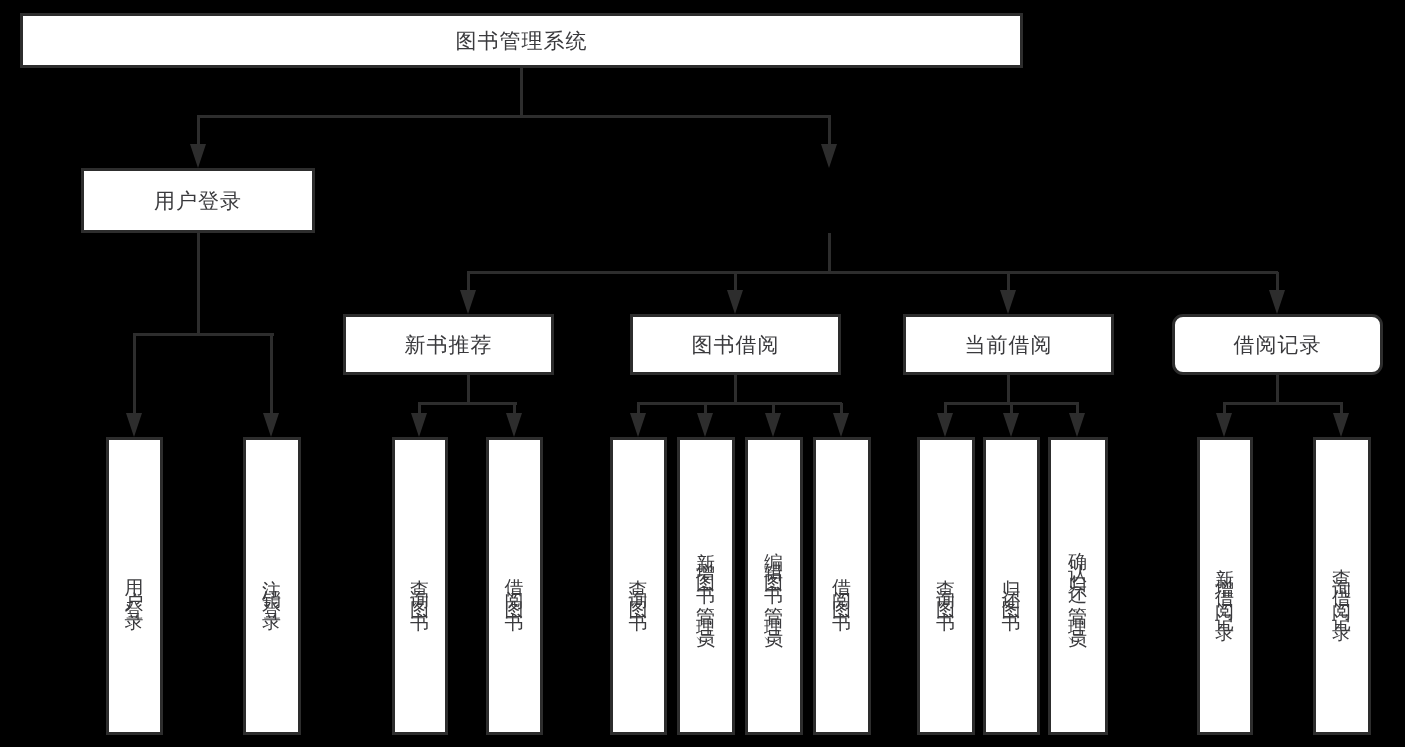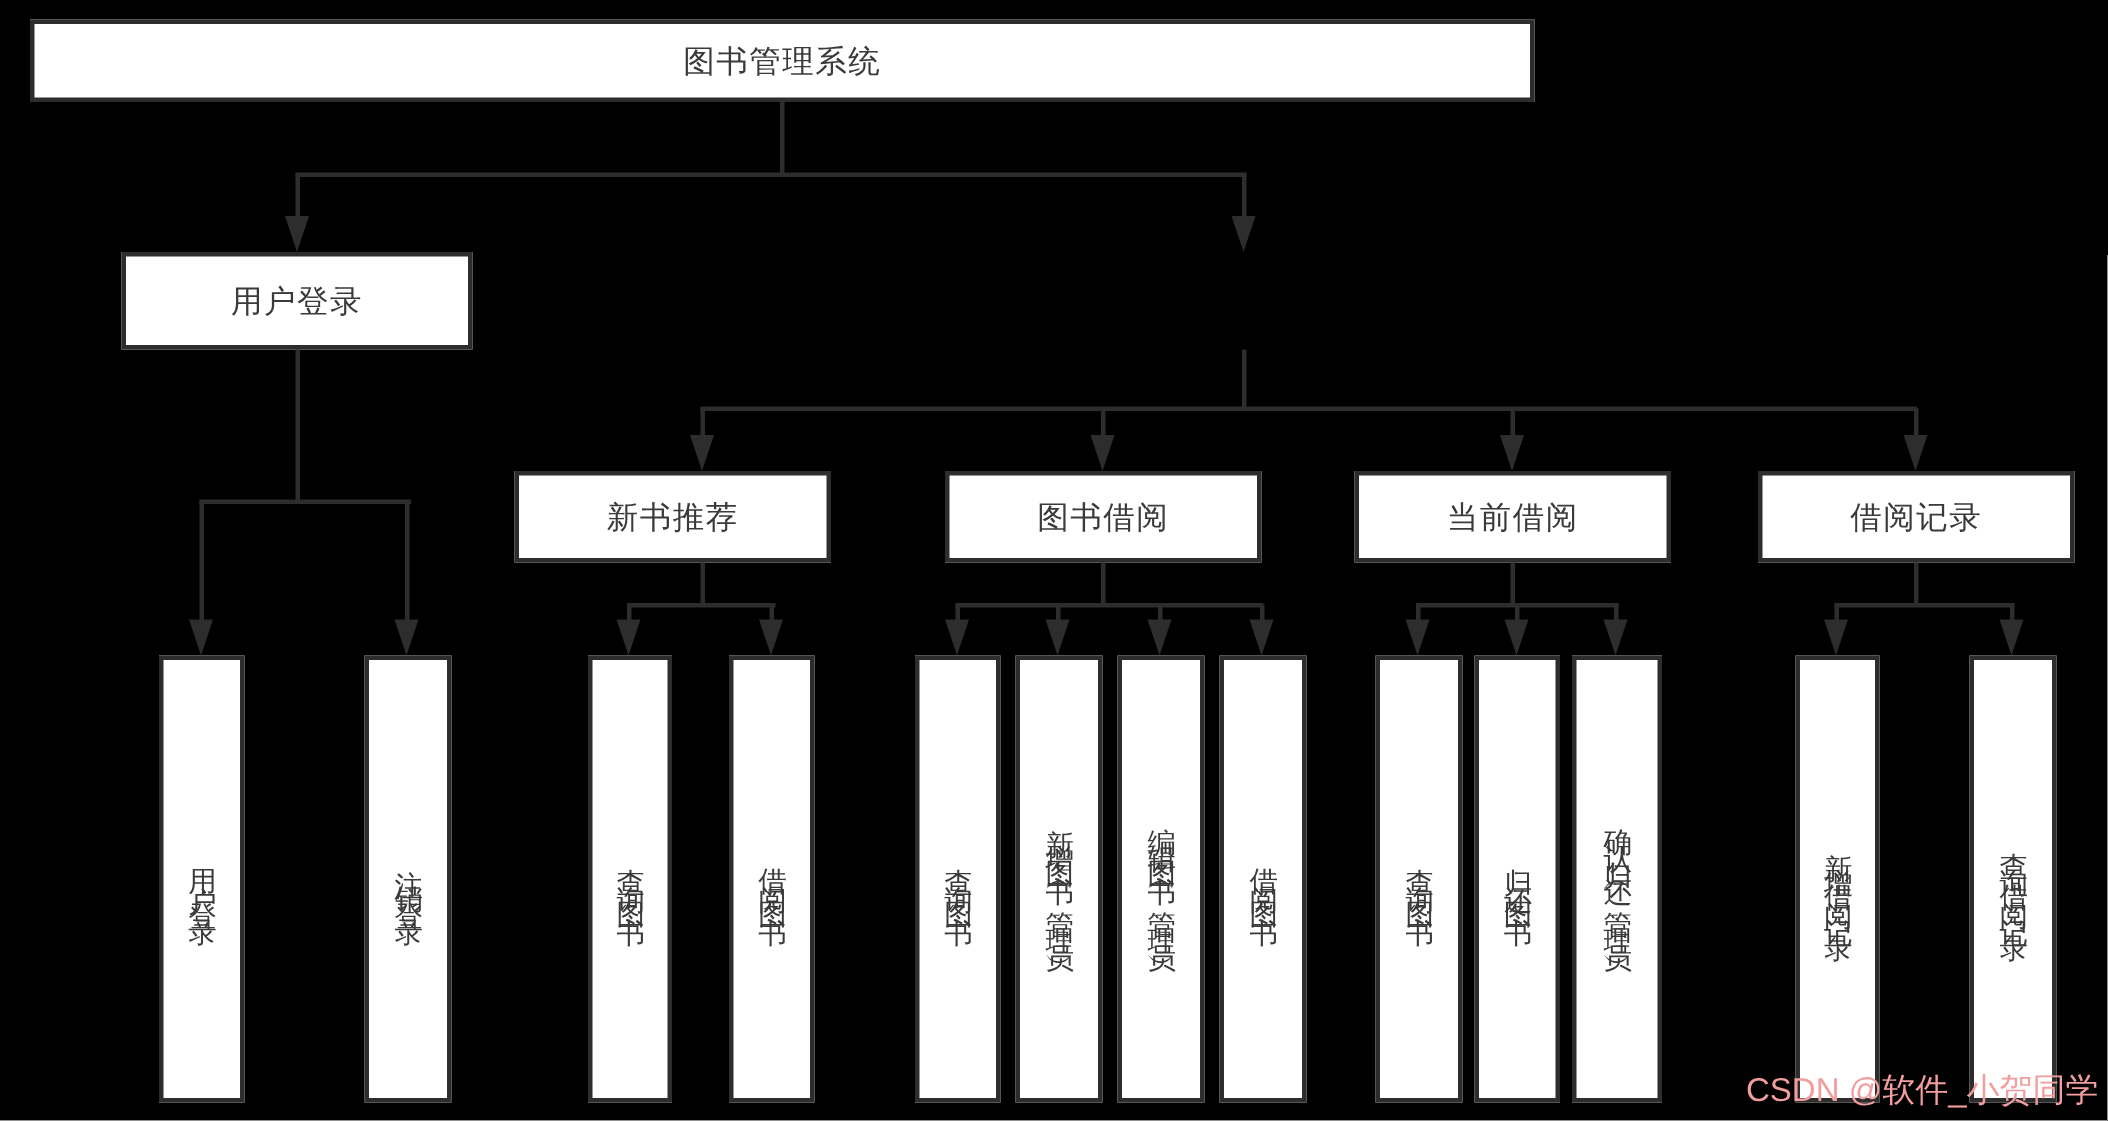--- a/index.html
+++ b/index.html
@@ -46,21 +46,21 @@
 
 <div id="canvas">
 
   <div class="box h" style="left:20px;top:13px;width:1003px;height:55px;">图书管理系统</div>
 
   <div class="box h" style="left:81px;top:168px;width:234px;height:65px;">用户登录</div>
 
   <div class="box h" style="left:343px;top:314px;width:211px;height:61px;">新书推荐</div>
   <div class="box h" style="left:903px;top:314px;width:211px;height:61px;">当前借阅</div>
   <div class="box h" style="left:630px;top:314px;width:211px;height:61px;">图书借阅</div>
-  <div class="box h" style="left:1172px;top:314px;width:211px;height:61px;">借阅记录</div>
+  <div class="box h" style="left:1172px;top:314px;width:211px;height:61px;border-radius:11px;">借阅记录</div>
 
   <div class="box v" style="left:106px;top:437px;width:57px;height:298px;">用户登录</div>
   <div class="box v" style="left:243px;top:437px;width:58px;height:298px;">注销登录</div>
 
   <div class="box v" style="left:392px;top:437px;width:56px;height:298px;">查询图书</div>
   <div class="box v" style="left:486px;top:437px;width:57px;height:298px;">借阅图书</div>
 
   <div class="box v" style="left:610px;top:437px;width:57px;height:298px;">查询图书</div>
   <div class="box v" style="left:677px;top:437px;width:58px;height:298px;">新增图书（管理员）</div>
   <div class="box v" style="left:745px;top:437px;width:58px;height:298px;">编辑图书（管理员）</div>
@@ -125,15 +125,14 @@
   <div class="line" style="left:1076px;top:403px;width:3px;height:14px;"></div>
   <div class="arrow" style="left:1069px;top:413px;"></div>
 
   <div class="line" style="left:1276px;top:375px;width:3px;height:29px;"></div>
   <div class="line" style="left:1223px;top:402px;width:120px;height:3px;"></div>
   <div class="line" style="left:1223px;top:403px;width:3px;height:14px;"></div>
   <div class="arrow" style="left:1216px;top:413px;"></div>
   <div class="line" style="left:1340px;top:403px;width:3px;height:14px;"></div>
   <div class="arrow" style="left:1333px;top:413px;"></div>
 
-  <div class="watermark" style="right:6px;top:712px;">CSDN @软件_小贺同学</div>
 
 </div>
 
 </body></html>

